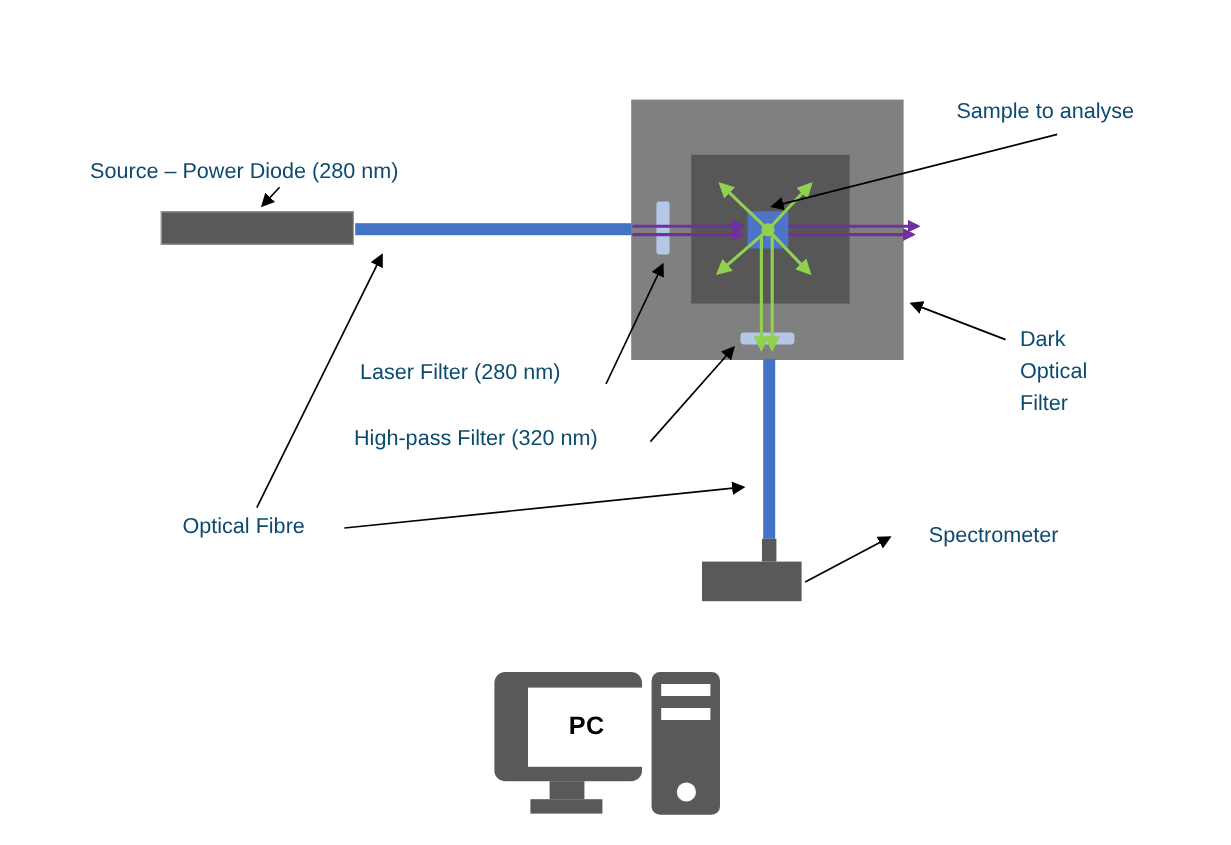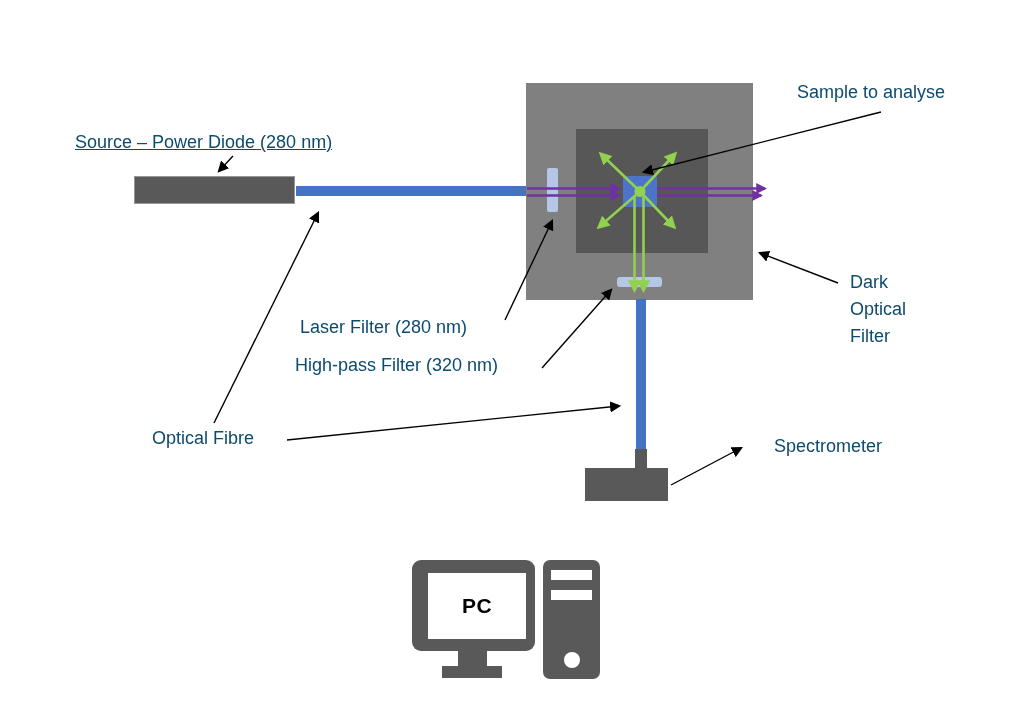--- a/index.html
+++ b/index.html
@@ -13,30 +13,30 @@
   .fibre-h    { left:296px; top:186px; width:231px; height:10px; background:#4472c4; }
   .holder     { left:526px; top:83px;  width:227px; height:217px; background:#808080; }
   .holder-in  { left:576px; top:129px; width:132px; height:124px; background:#575757; }
   .laserfil   { left:547px; top:168px; width:11px;  height:44px;  background:#b4c7e7; border-radius:2px; }
   .cuvette    { left:623px; top:176px; width:34px;  height:31px;  background:#4d74c8; border-radius:2px; }
   .hpfil      { left:617px; top:277px; width:45px;  height:10px;  background:#b4c7e7; border-radius:3px; }
   .fibre-v    { left:636px; top:299px; width:10px;  height:150px; background:#4472c4; }
   .connector  { left:635px; top:449px; width:12px;  height:19px;  background:#595959; }
   .spectro    { left:585px; top:468px; width:83px;  height:33px;  background:#595959; }
   
-  .lbl-source  { left:75px;  top:131px;text-decoration:underline; }
+  .lbl-source  { left:75px;  top:131px; }
   .lbl-sample  { left:797px; top:81px; }
   .lbl-holder  { left:850px; top:244px; line-height:27px;margin-top:25px; }
-  .lbl-laser   { left:300px; top:316px; }
+  .lbl-laser   { left:300px; top:299px; }
   .lbl-hp      { left:295px; top:354px; }
   .lbl-fibre   { left:152px; top:427px; }
   .lbl-spectro { left:774px; top:435px; }
   
   .monitor    { left:412px; top:560px; width:123px; height:91px; background:#595959; border-radius:9px; }
-  .screen     { position:absolute; left:16px; top:13px; width:98px; height:66px; background:#ffffff;
+  .screen     { position:absolute; left:28px; top:13px; width:98px; height:66px; background:#ffffff;
                 display:flex; align-items:center; justify-content:center;
                 font-weight:bold; font-size:21px; letter-spacing:0.5px; }
   .stand-neck { left:458px; top:651px; width:29px; height:15px; background:#595959; }
   .stand-base { left:442px; top:666px; width:60px; height:12px; background:#595959; }
   .tower      { left:543px; top:560px; width:57px; height:119px; background:#595959; border-radius:7px; }
   .slot1      { position:absolute; left:8px; top:10px; width:41px; height:10px; background:#ffffff; }
   .slot2      { position:absolute; left:8px; top:30px; width:41px; height:10px; background:#ffffff; }
   .tower-dot  { position:absolute; left:21px; top:92px; width:16px; height:16px; border-radius:50%; background:#ffffff; }
   
   svg.overlay { position:absolute; left:0; top:0; z-index:10; pointer-events:none; }

